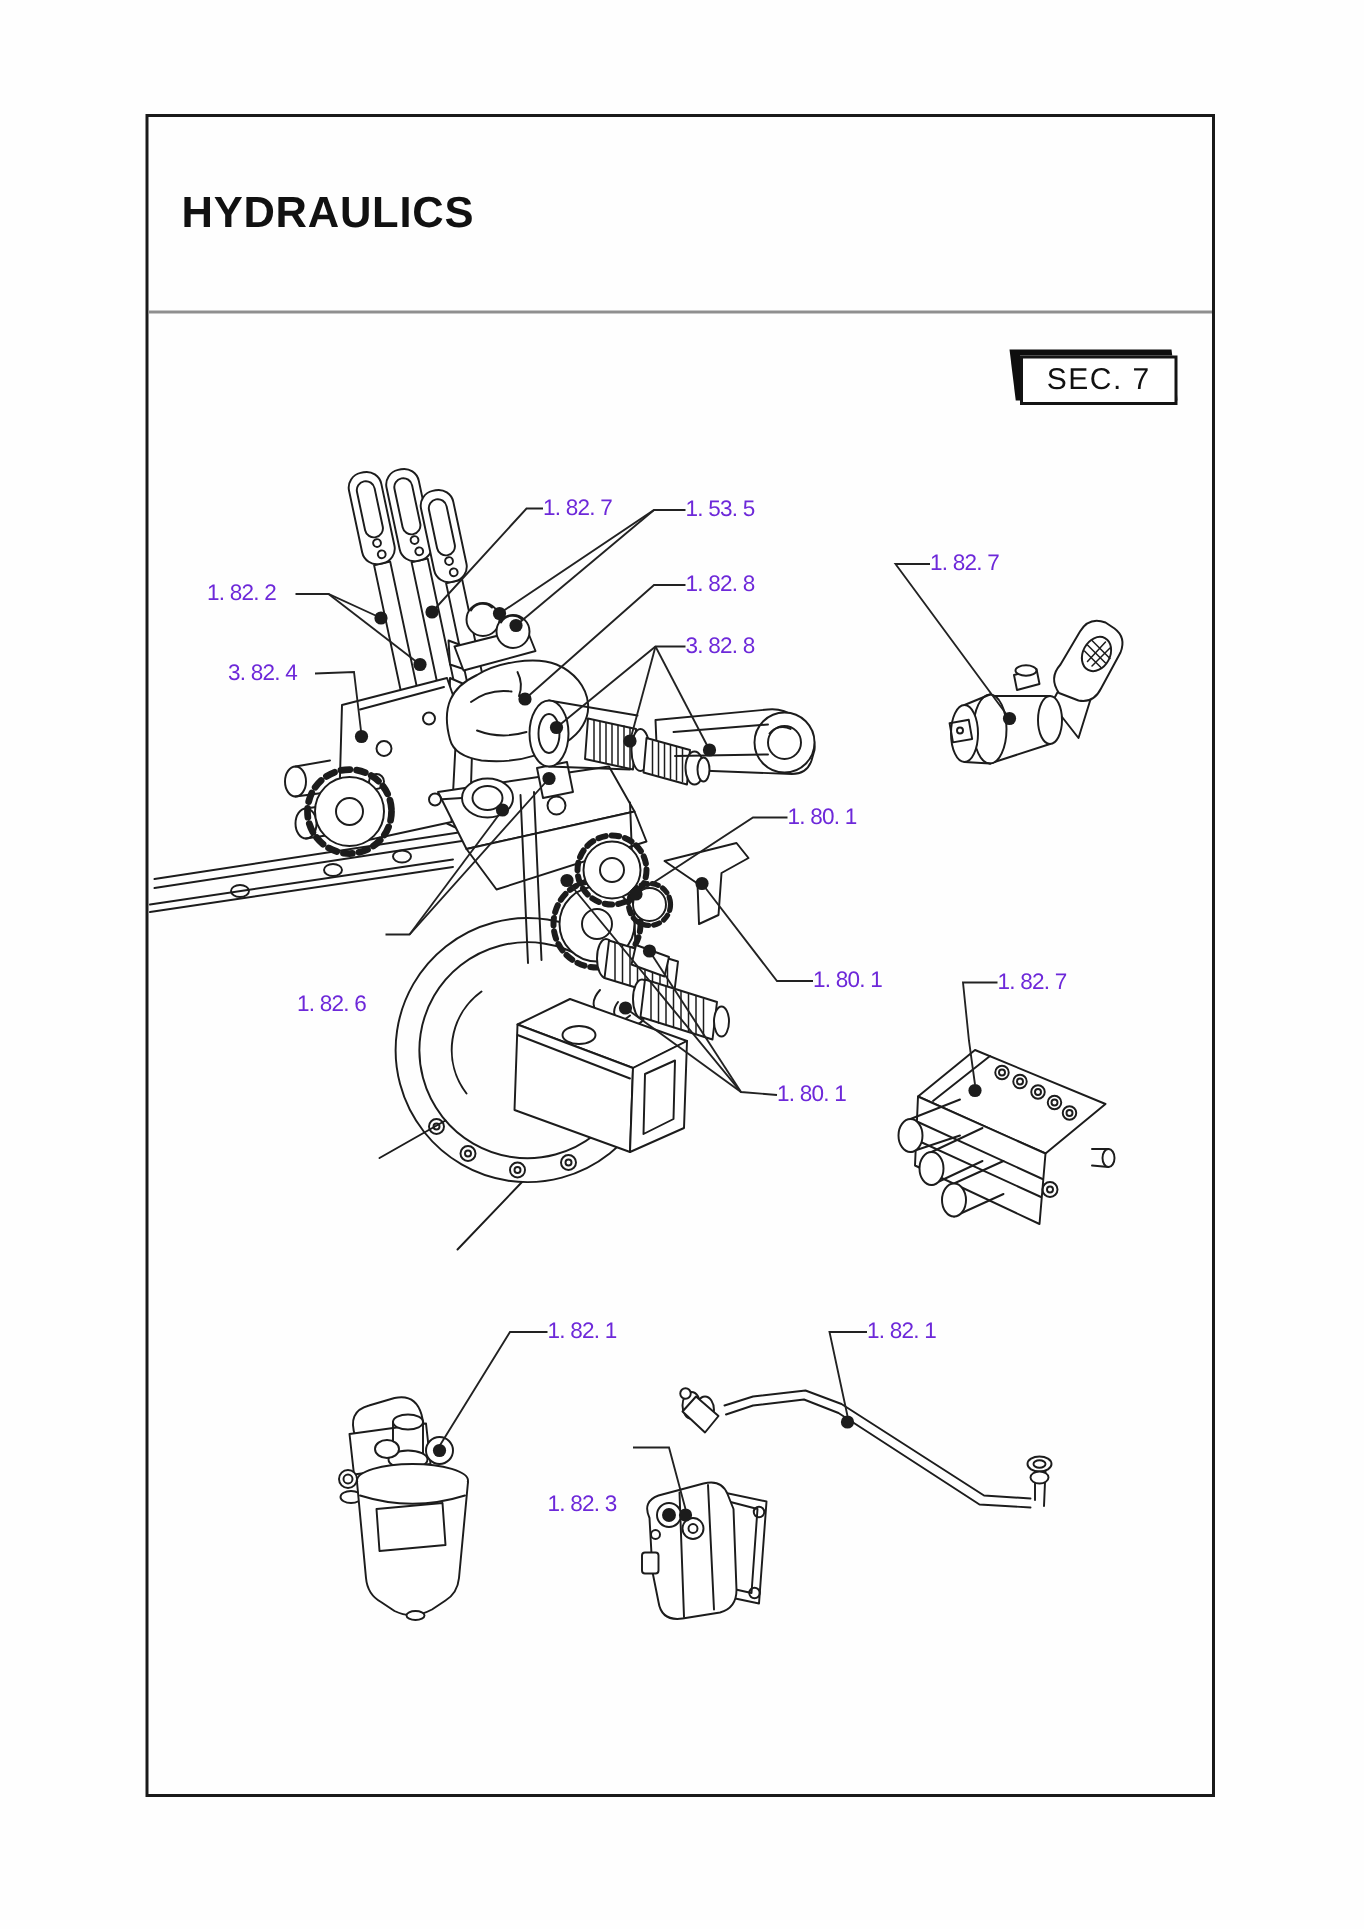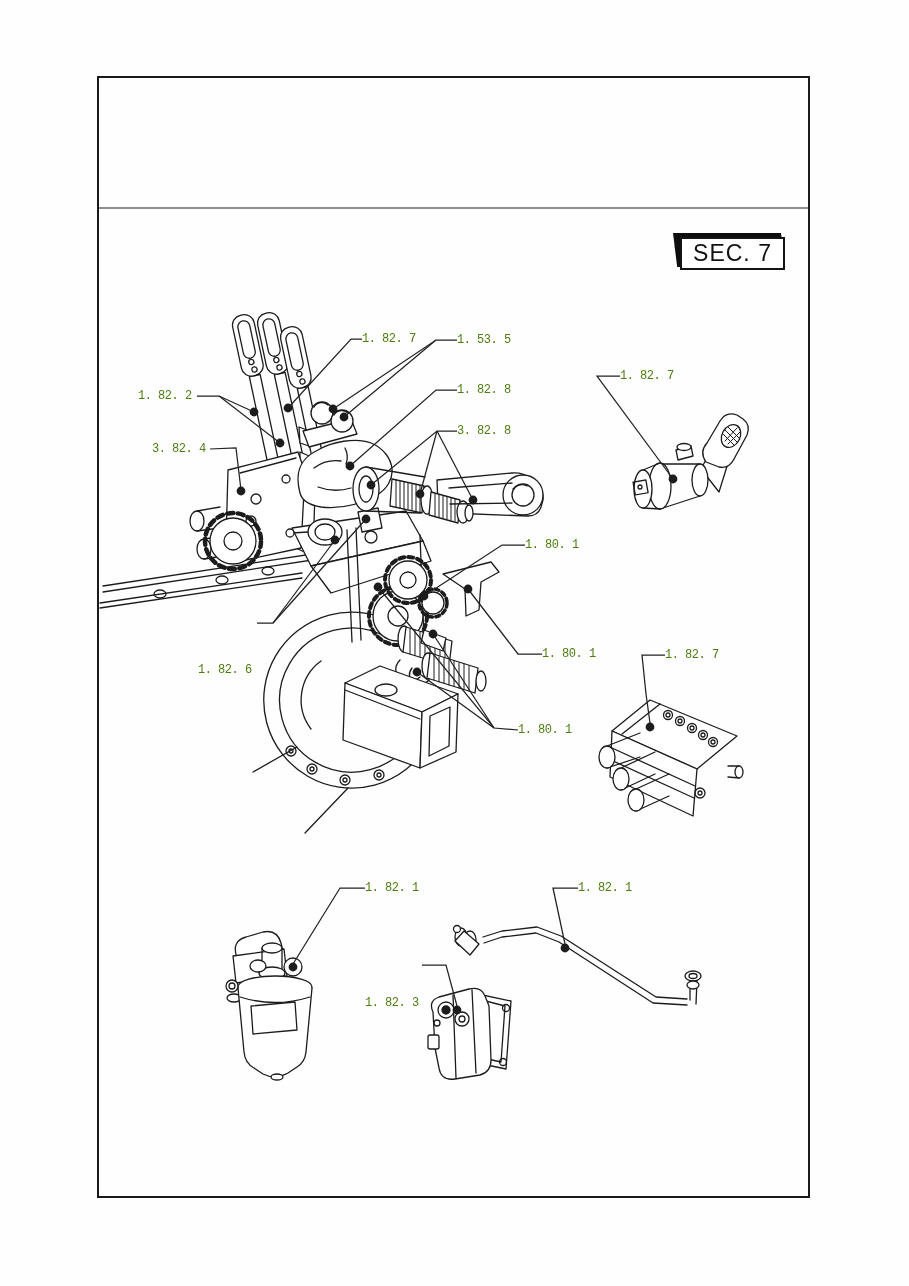--- a/index.html
+++ b/index.html
@@ -8,31 +8,32 @@
   #border-frame{position:absolute;left:97px;top:76px;width:709px;height:1118px;
         border:2px solid #1a1a1a;background:transparent;}
   #page-title{position:absolute;left:121px;top:126px;font-size:29px;font-weight:bold;
         letter-spacing:0.5px;color:#111;}
   #divider-rule{position:absolute;left:99px;top:207px;width:709px;height:2px;background:#8f8f8f;}
   #sec-badge{position:absolute;left:673px;top:233px;width:114px;height:40px;}
   #sec-shadow{position:absolute;left:0;top:0;width:108px;height:34px;background:#0d0d0d;
         transform:skewX(7deg);transform-origin:top left;}
   #sec-box{position:absolute;left:7px;top:4px;width:101px;height:29px;background:#fff;
         border:2px solid #141414;display:flex;align-items:center;justify-content:center;}
-  #sec-box span{font-size:23px;color:#111;letter-spacing:1px;}
+  #sec-box span{font-size:20px;color:#111;letter-spacing:1px;}
   svg.layer{position:absolute;left:0;top:0;width:909px;height:1286px;}
-  .callout{position:absolute;white-space:nowrap;font-family:Liberation Mono, monospace;
-        font-size:12px;line-height:18px;letter-spacing:-0.5px;color:#4d7c0f;}
+  .callout{position:absolute;white-space:nowrap;font-family:Liberation Sans, sans-serif;
+        font-size:15px;line-height:18px;letter-spacing:-0.5px;color:#6d28d9;}
 </style>
 </head>
 <body>
 
 <div id="page">
 
   <div id="border-frame"></div>
+  <div id="page-title">HYDRAULICS</div>
   <div id="divider-rule"></div>
 
   <div id="sec-badge">
     <div id="sec-shadow"></div>
     <div id="sec-box">
       <span>SEC. 7</span>
     </div>
   </div>
 
   <svg class="layer" id="art" viewBox="0 0 909 1286">

